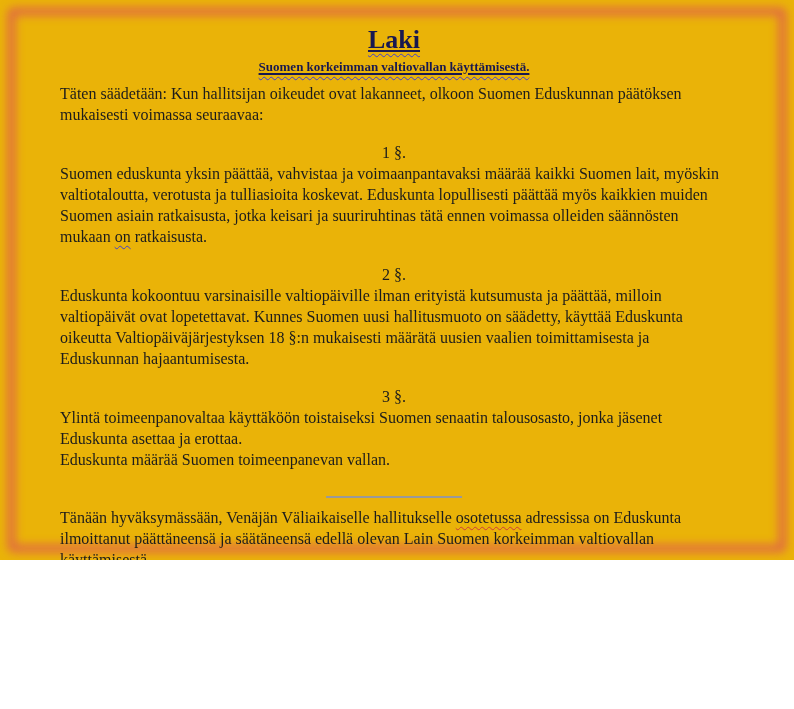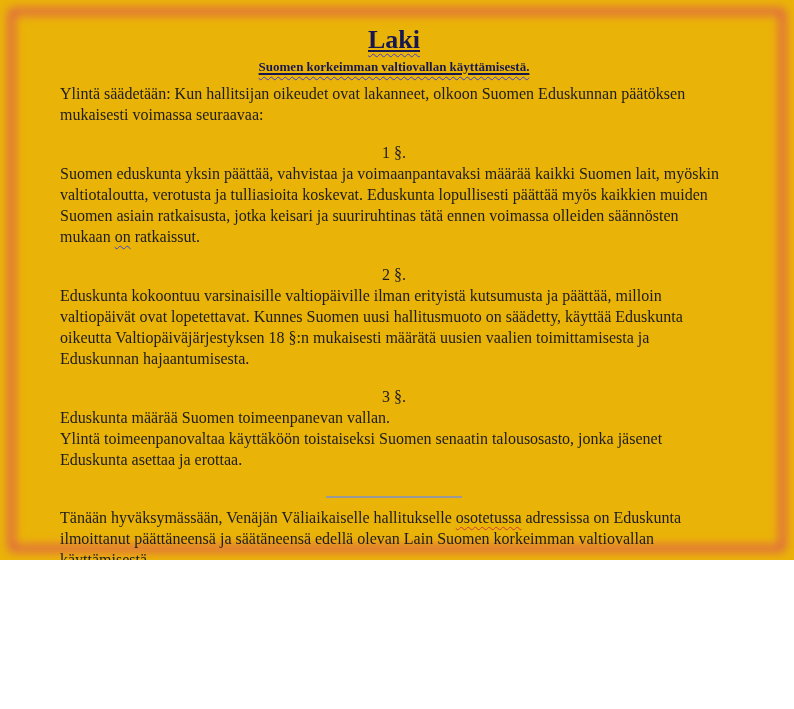--- a/index.html
+++ b/index.html
@@ -102,36 +102,36 @@
 
 <div class="page">
   <div class="frame"></div>
 
   <div class="content">
 
     <h1 class="title"><span class="wavy-blue"><span class="u-solid">Laki</span></span></h1>
 
     <h2 class="subtitle"><span class="wavy-blue"><span class="u-solid">Suomen korkeimman valtiovallan käyttämisestä.</span></span></h2>
 
-    <p>Ylintä säädetään: Kun hallitsijan oikeudet ovat lakanneet, olkoon Suomen Eduskunnan päätöksen mukaisesti voimassa seuraavaa:</p>
+    <p>Täten säädetään: Kun hallitsijan oikeudet ovat lakanneet, olkoon Suomen Eduskunnan päätöksen mukaisesti voimassa seuraavaa:</p>
 
     <p class="sec">1 §.</p>
 
-    <p><span>Suomen eduskunta yksin päättää, vahvistaa ja voimaanpantavaksi määrää kaikki Suomen lait, myöskin valtiotaloutta, verotusta ja tulliasioita koskevat. Eduskunta lopullisesti päättää myös kaikkien muiden Suomen asiain ratkaisusta, jotka keisari ja suuriruhtinas tätä ennen voimassa olleiden säännösten mukaan </span><span class="wavy-blue-word">on</span><span> ratkaissut.</span></p>
+    <p><span>Suomen eduskunta yksin päättää, vahvistaa ja voimaanpantavaksi määrää kaikki Suomen lait, myöskin valtiotaloutta, verotusta ja tulliasioita koskevat. Eduskunta lopullisesti päättää myös kaikkien muiden Suomen asiain ratkaisusta, jotka keisari ja suuriruhtinas tätä ennen voimassa olleiden säännösten mukaan </span><span class="wavy-blue-word">on</span><span> ratkaisusta.</span></p>
 
 
     <p class="sec">2 §.</p>
 
     <p>Eduskunta kokoontuu varsinaisille valtiopäiville ilman erityistä kutsumusta ja päättää, milloin valtiopäivät ovat lopetettavat. Kunnes Suomen uusi hallitusmuoto on säädetty, käyttää Eduskunta oikeutta Valtiopäiväjärjestyksen 18 §:n mukaisesti määrätä uusien vaalien toimittamisesta ja Eduskunnan hajaantumisesta.</p>
 
     <p class="sec">3 §.</p>
 
+    <p>Ylintä toimeenpanovaltaa käyttäköön toistaiseksi Suomen senaatin talousosasto, jonka jäsenet Eduskunta asettaa ja erottaa.</p>
+
     <p>Eduskunta määrää Suomen toimeenpanevan vallan.</p>
-
-    <p>Ylintä toimeenpanovaltaa käyttäköön toistaiseksi Suomen senaatin talousosasto, jonka jäsenet Eduskunta asettaa ja erottaa.</p>
 
     <div class="separator"></div>
 
     <p><span>Tänään hyväksymässään, Venäjän Väliaikaiselle hallitukselle </span><span class="wavy-red-word">osotetussa</span><span> adressissa on Eduskunta ilmoittanut päättäneensä ja säätäneensä edellä olevan Lain Suomen korkeimman valtiovallan käyttämisestä.</span></p>
 
 
   </div>
 </div>
 
 </body></html>

